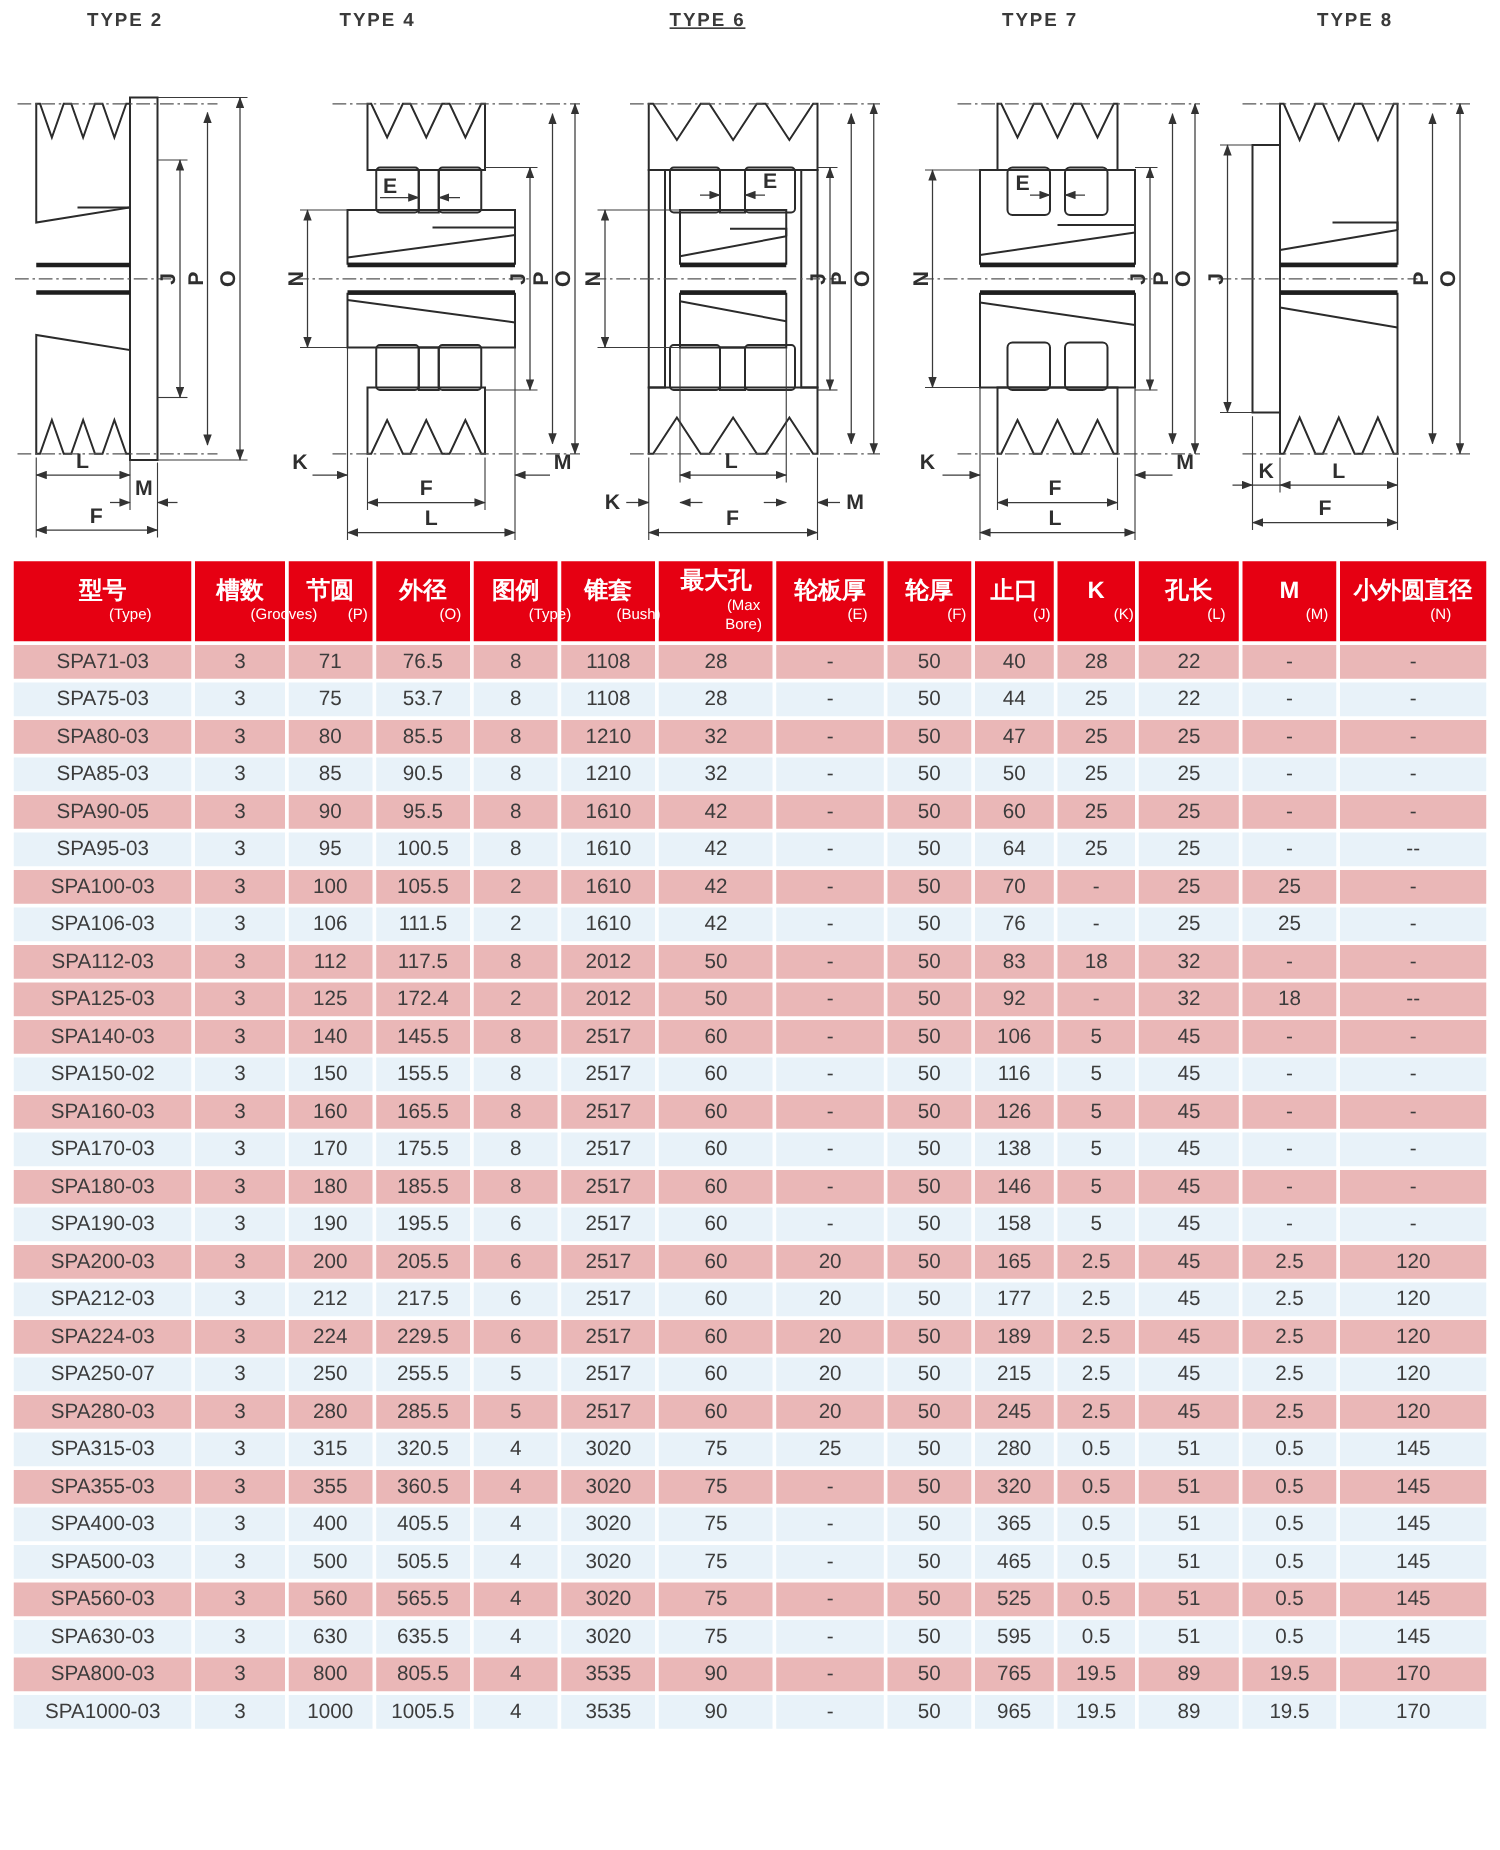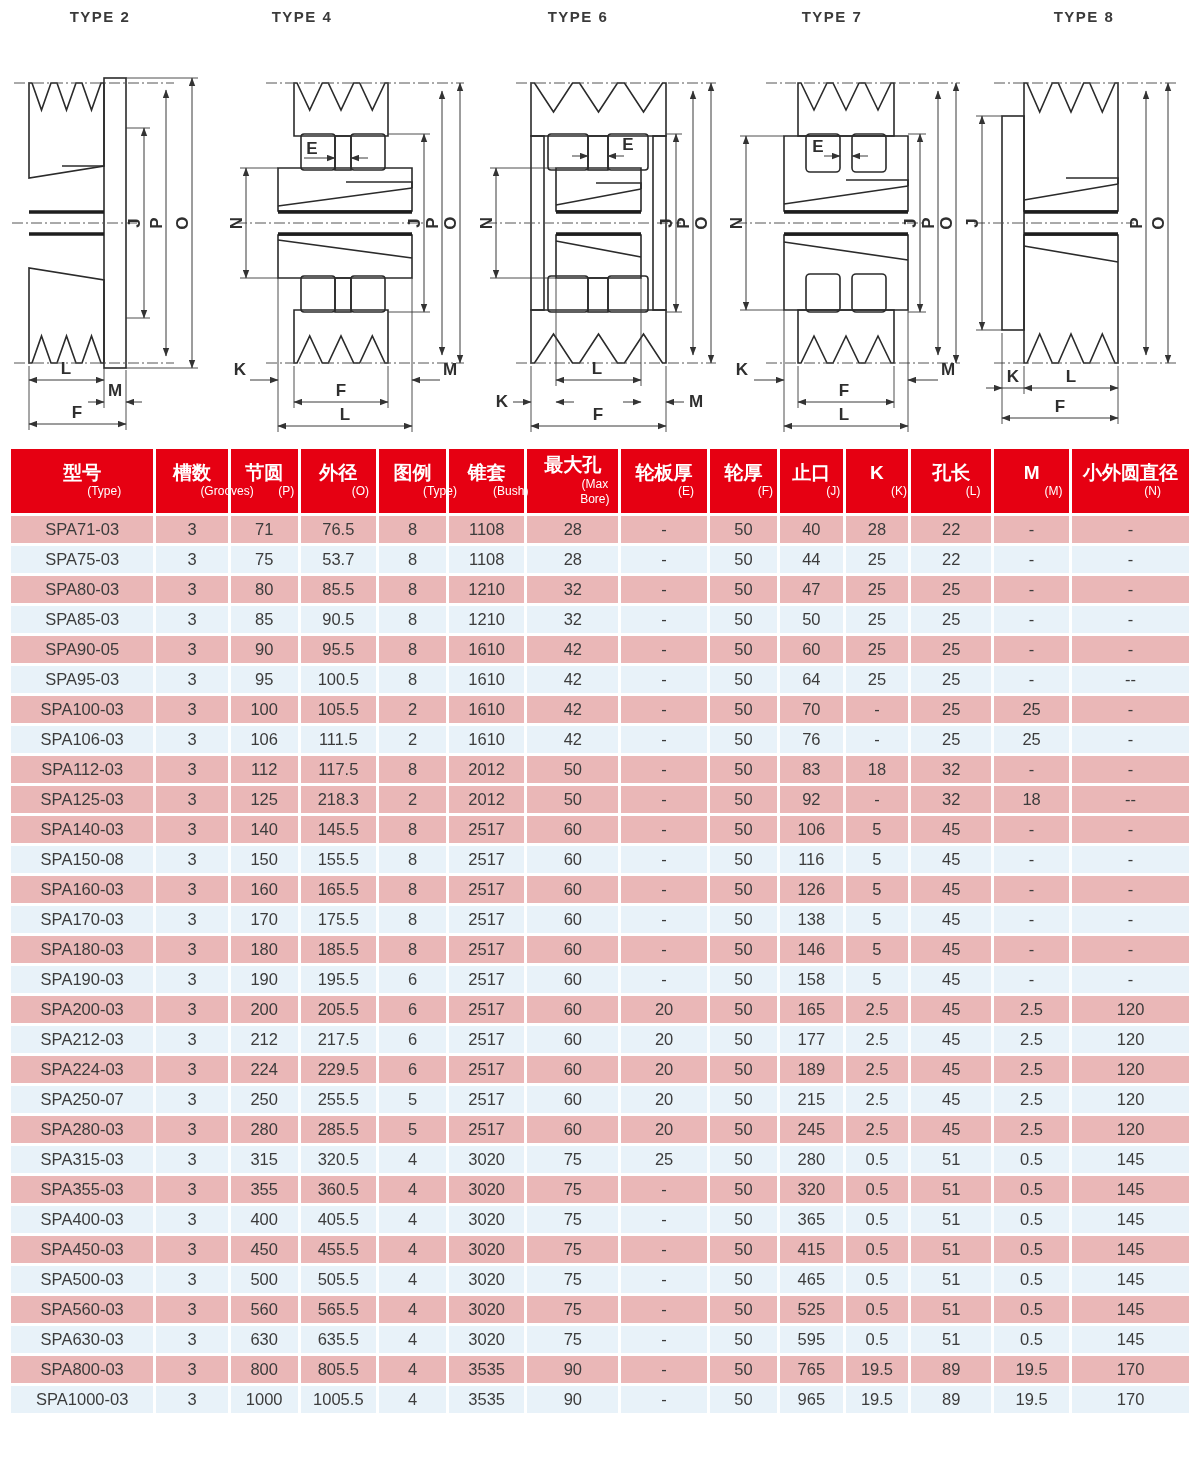--- a/index.html
+++ b/index.html
@@ -6,21 +6,21 @@
   .page{width:1200px;height:1480px;position:relative;overflow:hidden;background:#fff;
         font-family:"Liberation Sans","DejaVu Sans",sans-serif;}
   
   .drawings{position:relative;height:446px;padding-left:36px;}
   .drawing{position:absolute;top:6px;}
   .dtitle{font-size:15px;font-weight:bold;color:#3a3a3a;letter-spacing:1.5px;
           text-align:center;height:22px;line-height:22px;}
   .drawing svg{display:block;}
   .d2{left:4px;width:212px;}   .d2 .dtitle{transform:translateX(-10px);}
   .d4{left:226px;width:248px;} .d4 .dtitle{transform:translateX(-48px);}
-  .d6{left:476px;width:248px;} .d6 .dtitle{transform:translateX(-22px);}
+  .d6{left:464px;width:248px;text-decoration:underline;} .d6 .dtitle{transform:translateX(-22px);}
   .d7{left:726px;width:240px;} .d7 .dtitle{transform:translateX(-14px);}
   .d8{left:966px;width:228px;} .d8 .dtitle{transform:translateX(4px);}
   
   .spec{width:1184px;margin:0 8px;border-collapse:separate;border-spacing:3px;table-layout:fixed;}
   .spec th{background:var(--header-bg,#e60012);color:#ffffff;padding:4px 0 6px;vertical-align:middle;}
   .spec th .zh{display:block;font-size:19px;font-weight:bold;line-height:1.25;}
   .spec th .en{display:block;font-size:12px;font-weight:normal;line-height:1.25;padding-left:44px;}
   .spec td{text-align:center;font-size:16.5px;color:#3c3c3c;height:27px;padding:0;
            overflow:hidden;white-space:nowrap;}
   tr.odd td{background:var(--row-pink,#eab7b7);}
@@ -568,21 +568,21 @@
           <td>83</td>
           <td>18</td>
           <td>32</td>
           <td>-</td>
           <td>-</td>
         </tr>
         <tr class="odd">
           <td>SPA125-03</td>
           <td>3</td>
           <td>125</td>
-          <td>218.3</td>
+          <td>172.4</td>
           <td>2</td>
           <td>2012</td>
           <td>50</td>
           <td>-</td>
           <td>50</td>
           <td>92</td>
           <td>-</td>
           <td>32</td>
           <td>18</td>
           <td>--</td>
@@ -597,21 +597,21 @@
           <td>60</td>
           <td>-</td>
           <td>50</td>
           <td>106</td>
           <td>5</td>
           <td>45</td>
           <td>-</td>
           <td>-</td>
         </tr>
         <tr class="even">
-          <td>SPA150-08</td>
+          <td>SPA150-02</td>
           <td>3</td>
           <td>150</td>
           <td>155.5</td>
           <td>8</td>
           <td>2517</td>
           <td>60</td>
           <td>-</td>
           <td>50</td>
           <td>116</td>
           <td>5</td>
@@ -804,36 +804,20 @@
           <td>3020</td>
           <td>75</td>
           <td>-</td>
           <td>50</td>
           <td>365</td>
           <td>0.5</td>
           <td>51</td>
           <td>0.5</td>
           <td>145</td>
         </tr>
-        <tr class="odd">
-          <td>SPA450-03</td>
-          <td>3</td>
-          <td>450</td>
-          <td>455.5</td>
-          <td>4</td>
-          <td>3020</td>
-          <td>75</td>
-          <td>-</td>
-          <td>50</td>
-          <td>415</td>
-          <td>0.5</td>
-          <td>51</td>
-          <td>0.5</td>
-          <td>145</td>
-        </tr>
         <tr class="even">
           <td>SPA500-03</td>
           <td>3</td>
           <td>500</td>
           <td>505.5</td>
           <td>4</td>
           <td>3020</td>
           <td>75</td>
           <td>-</td>
           <td>50</td>

